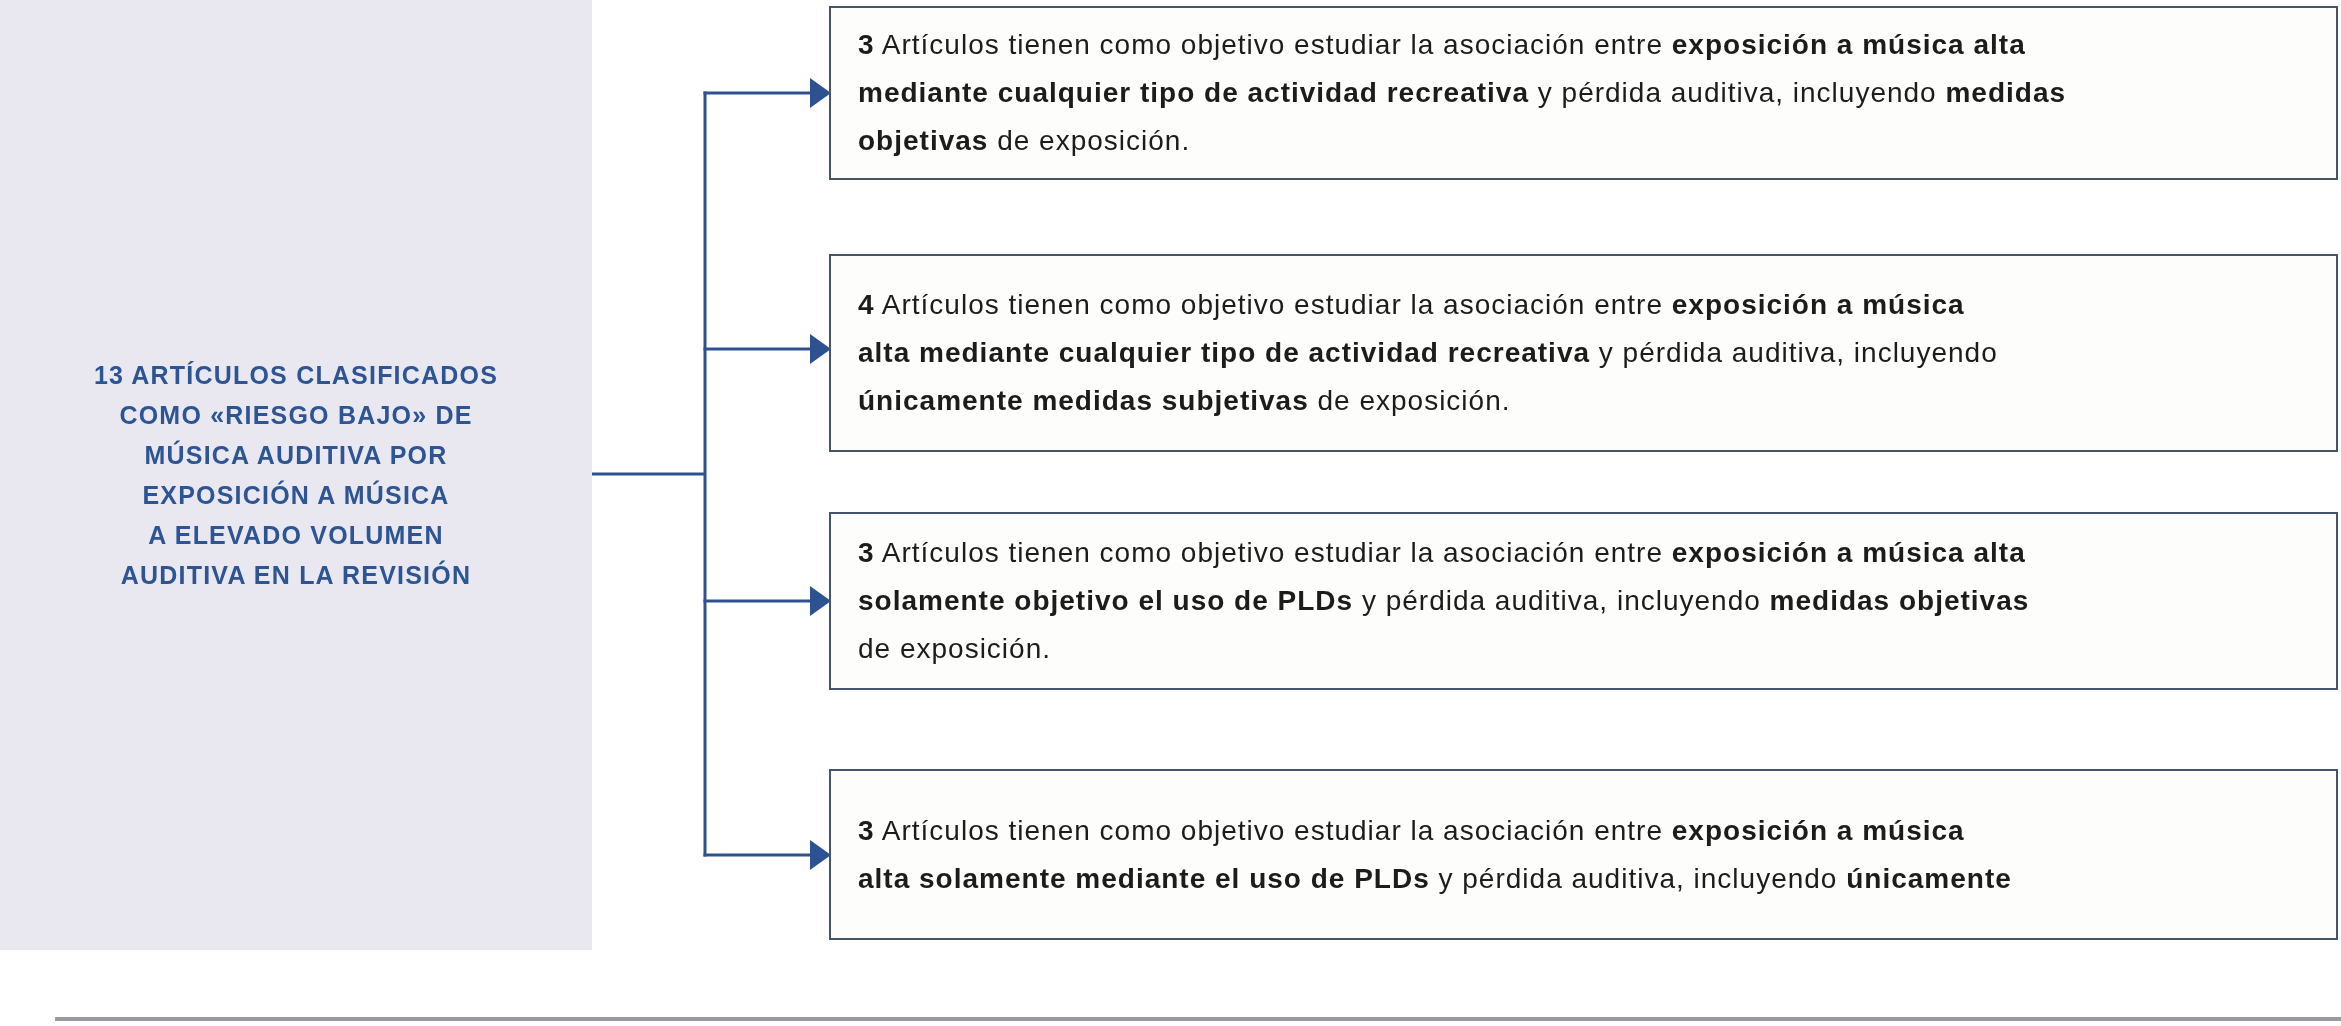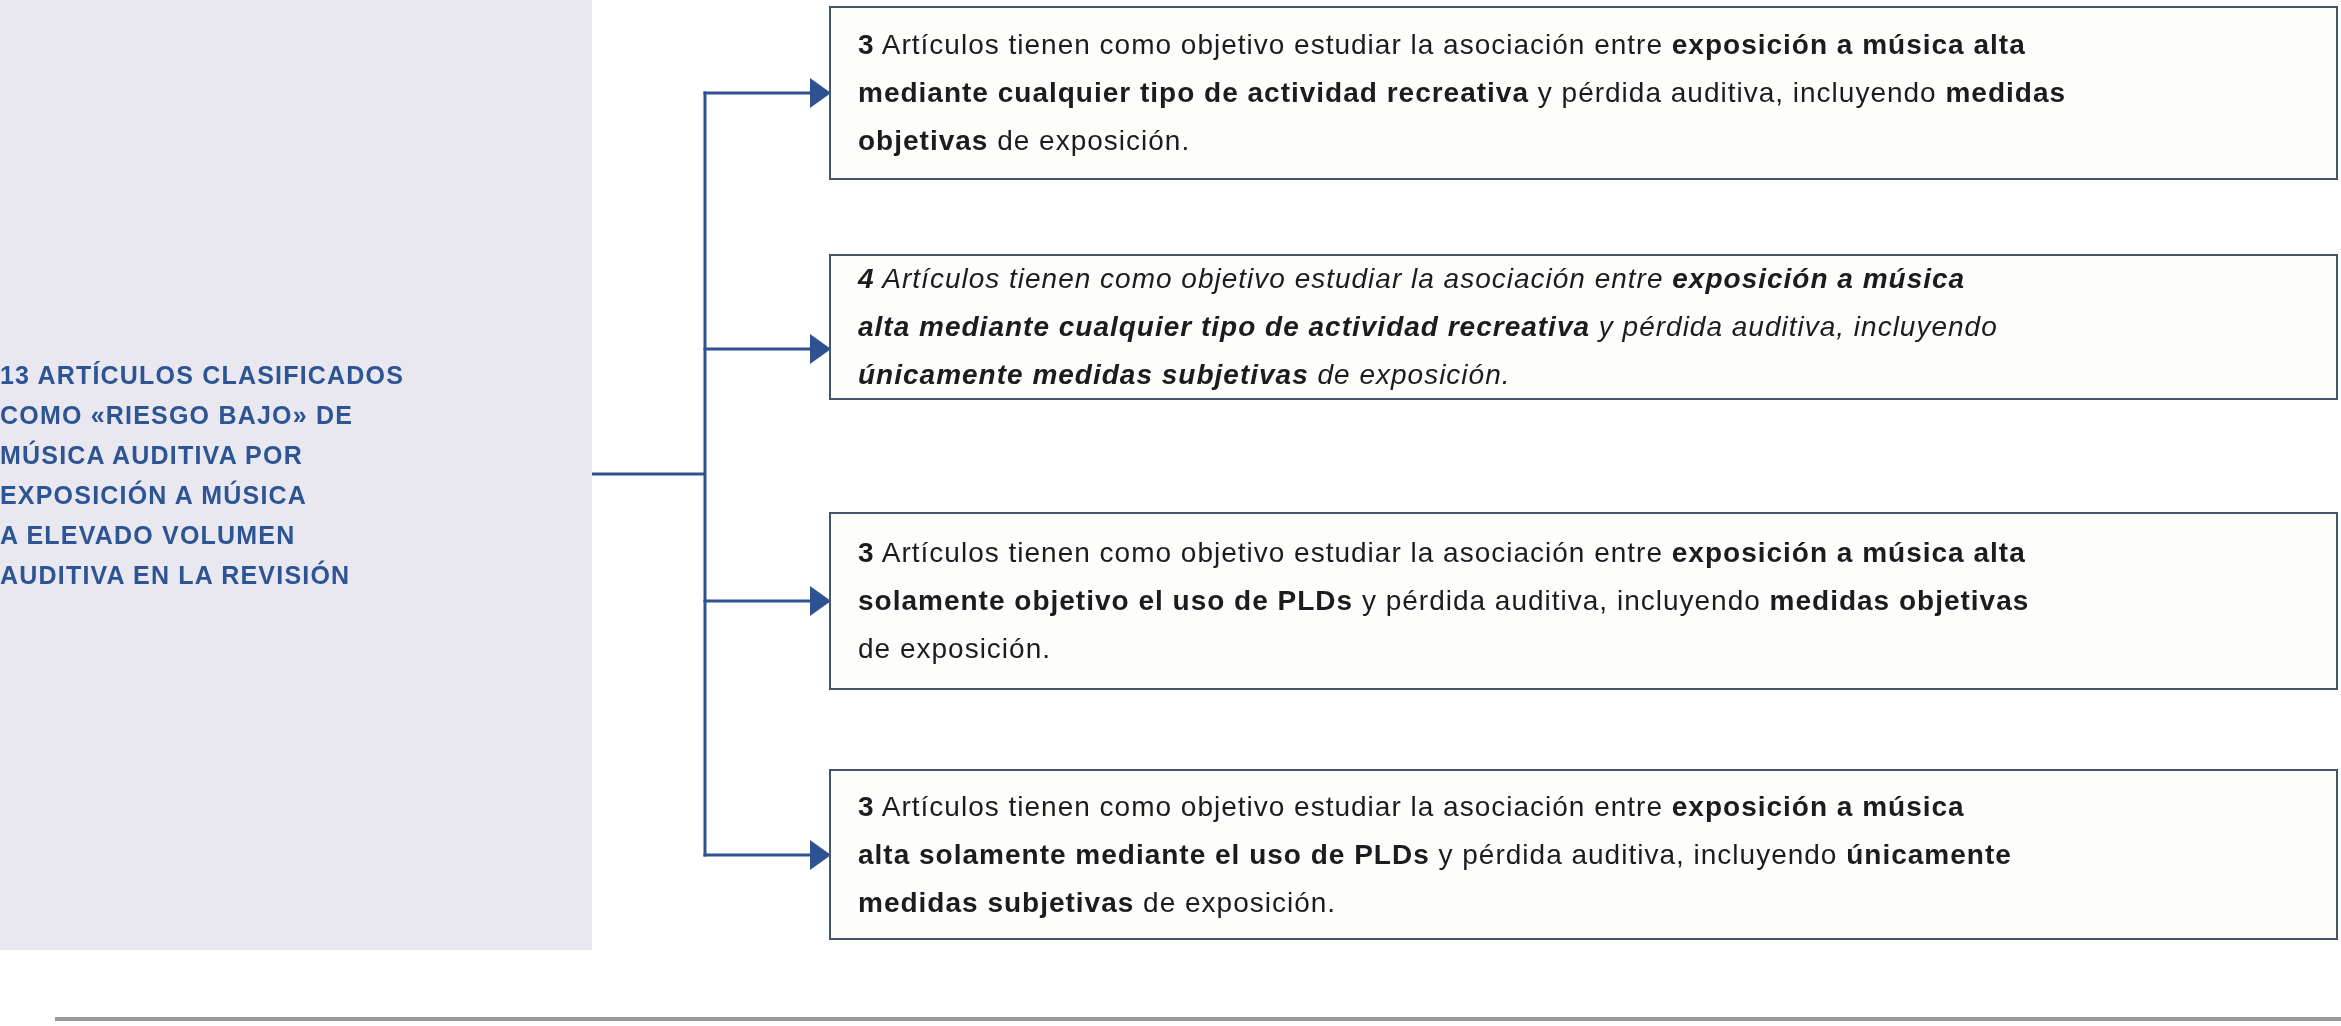--- a/index.html
+++ b/index.html
@@ -20,21 +20,21 @@
     display:flex;
     align-items:center;
     justify-content:center;
   }
   .root-text{
     color:#2d5493;
     font-weight:700;
     font-size:25px;
     line-height:40px;
     letter-spacing:1.2px;
-    text-align:left;
+    text-align:center;
     width:100%;
   }
   
   svg.connectors{
     position:absolute;
     left:0; top:0;
     width:2341px; height:1026px;
   }
   .conn{ stroke:#2e5192; stroke-width:3; fill:none; }
   .arrow{ fill:#2e5192; stroke:none; }
@@ -45,21 +45,21 @@
     width:1509px;
     box-sizing:border-box;
     background:#fdfdfc;
     border:2px solid #44546a;
     display:flex;
     flex-direction:column;
     justify-content:center;
     padding:0 30px 0 27px;
   }
   .box1{ top:6px;   height:174px; }
-  .box2{ top:254px; height:146px;font-style:italic; }
+  .box2{ top:254px; height:198px; }
   .box3{ top:512px; height:178px; }
   .box4{ top:769px; height:171px; }
   .box-text{
     color:#1c1c1c;
     font-size:28px;
     line-height:48px;
     letter-spacing:1px;
   }
   .box-text .b{ font-weight:700; }
   
@@ -121,19 +121,18 @@
     <div class="box-text">
         <div><span class="b">3</span><span> Artículos tienen como objetivo estudiar la asociación entre </span><span class="b">exposición a música alta</span></div>
         <div><span class="b">solamente objetivo el uso de PLDs</span><span> y pérdida auditiva, incluyendo </span><span class="b">medidas objetivas</span></div>
         <div><span>de exposición.</span></div>
       </div>
   </div>
   <div class="flow-box box4">
     <div class="box-text">
         <div><span class="b">3</span><span> Artículos tienen como objetivo estudiar la asociación entre </span><span class="b">exposición a música</span></div>
         <div><span class="b">alta solamente mediante el uso de PLDs</span><span> y pérdida auditiva, incluyendo </span><span class="b">únicamente</span></div>
-        <div><span class="b">medidas subjetivas</span><span> de exposición.</span></div>
       </div>
   </div>
 
   <div class="bottom-rule"></div>
 
 </div>
 
 </body></html>

